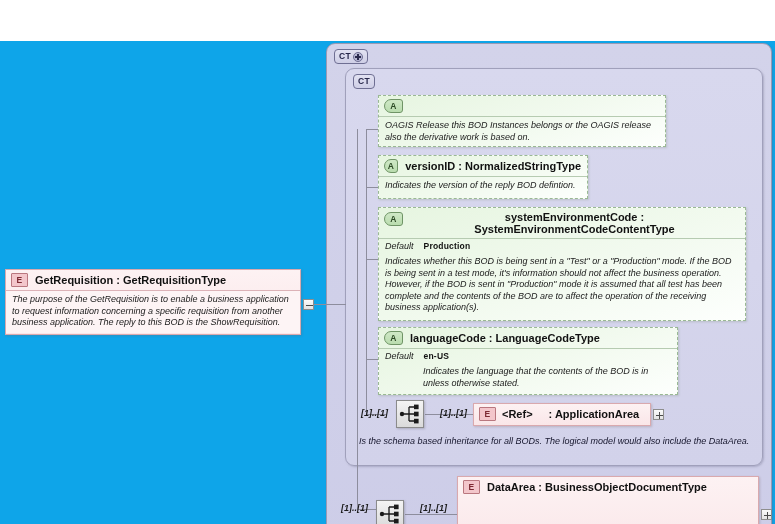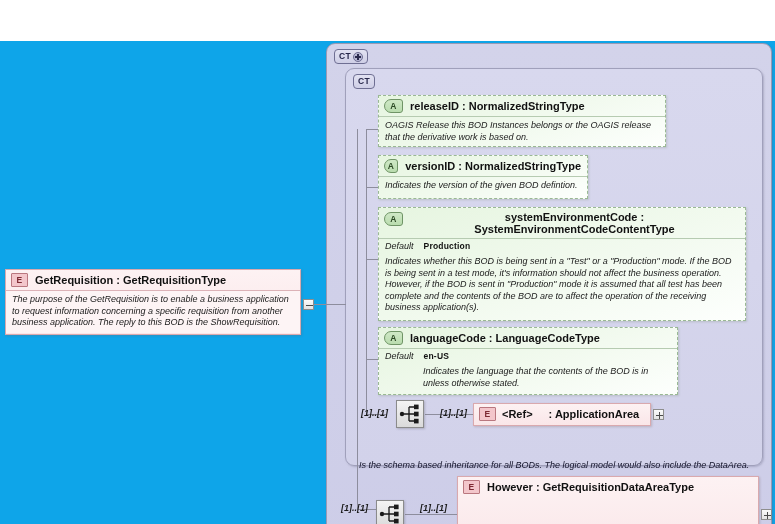--- a/index.html
+++ b/index.html
@@ -227,31 +227,30 @@
   <div class="ln h" style="left:366px;top:218px;width:12px;"></div>
   <div class="ln h" style="left:366px;top:318px;width:12px;"></div>
   <div class="ln h" style="left:366px;top:373px;width:20px;"></div>
   <div class="ln h" style="left:357px;top:468px;width:30px;"></div>
   <div class="ln h" style="left:425px;top:373px;width:48px;"></div>
   <div class="ln h" style="left:405px;top:473px;width:52px;"></div>
 
   <div class="node attr" style="left:378px;top:54px;width:288px;height:52px;">
     <div class="hdr">
       <span class="badge badge-A">A</span>
-      <span>releaseID : NormalizedStringType</span>
-    </div>
-    <div class="doc">OAGIS Release this BOD Instances belongs or the OAGIS release that the derivative work is based on.</div>
+    </div>
+    <div class="doc">OAGIS Release this BOD Instances belongs or the OAGIS release also the derivative work is based on.</div>
   </div>
 
   <div class="node attr" style="left:378px;top:114px;width:210px;height:44px;">
     <div class="hdr">
       <span class="badge badge-A">A</span>
       <span>versionID : NormalizedStringType</span>
     </div>
-    <div class="doc">Indicates the version of the given BOD defintion.</div>
+    <div class="doc">Indicates the version of the reply BOD defintion.</div>
   </div>
 
   <div class="node attr" style="left:378px;top:166px;width:368px;height:114px;">
     <div class="hdr" style="align-items:flex-start;">
       <span class="badge badge-A" style="flex:0 0 auto;margin-top:1px;">A</span>
       <span style="white-space:normal;text-align:center;display:block;flex:1;">systemEnvironmentCode : SystemEnvironmentCodeContentType</span>
     </div>
     <div class="defrow">
       <span class="dlabel">Default</span>
       <span class="dval">Production</span>
@@ -287,37 +286,37 @@
 
   <div class="node elem" style="left:473px;top:362px;width:178px;height:23px;">
     <div class="hdr" style="gap:6px;">
       <span class="badge badge-E">E</span>
       <span>&lt;Ref&gt;</span>
       <span style="margin-left:10px;">: ApplicationArea</span>
     </div>
   </div>
   <div class="exp plus" style="left:653px;top:368px;"></div>
 
-  <div class="annot" style="left:359px;top:419px;width:392px;">Is the schema based inheritance for all BODs. The logical model would also include the DataArea.</div>
+  <div class="annot" style="left:359px;top:395px;width:392px;">Is the schema based inheritance for all BODs. The logical model would also include the DataArea.</div>
 
   <div class="card" style="left:341px;top:462px;">[1]..[1]</div>
 
   <div class="seq" style="left:376px;top:459px;">
     <svg width="26" height="26" viewBox="0 0 26 26" aria-hidden="true">
       <circle cx="5" cy="13" r="2.2" fill="#1a1a1a"></circle>
       <path d="M7 13 H12 M12 6 V20 M12 6 H17 M12 13 H17 M12 20 H17" stroke="#1a1a1a" stroke-width="1.3" fill="none"></path>
       <rect x="17" y="3.6" width="4.6" height="4.6" fill="#1a1a1a"></rect>
       <rect x="17" y="10.7" width="4.6" height="4.6" fill="#1a1a1a"></rect>
       <rect x="17" y="17.8" width="4.6" height="4.6" fill="#1a1a1a"></rect>
     </svg>
   </div>
 
   <div class="card" style="left:420px;top:462px;">[1]..[1]</div>
 
   <div class="node elem" style="left:457px;top:435px;width:302px;height:78px;">
     <div class="hdr">
       <span class="badge badge-E">E</span>
-      <span>However : GetRequisitionDataAreaType</span>
+      <span>DataArea : BusinessObjectDocumentType</span>
     </div>
   </div>
   <div class="exp plus" style="left:761px;top:468px;"></div>
 
 </div>
 
 </body></html>

